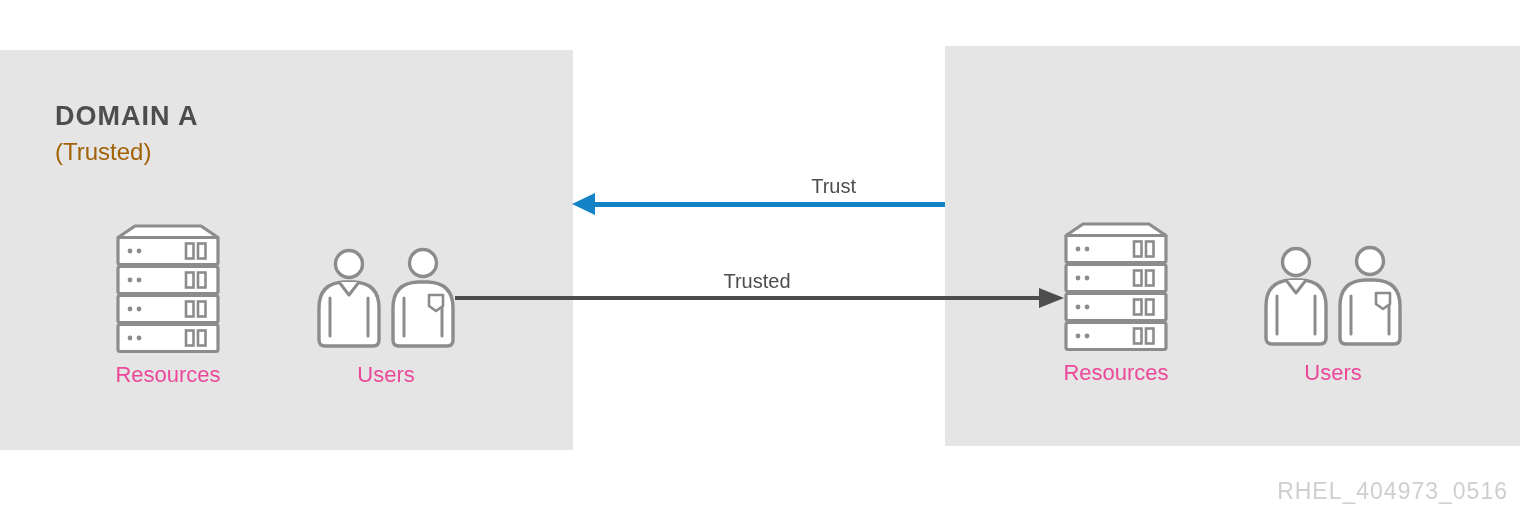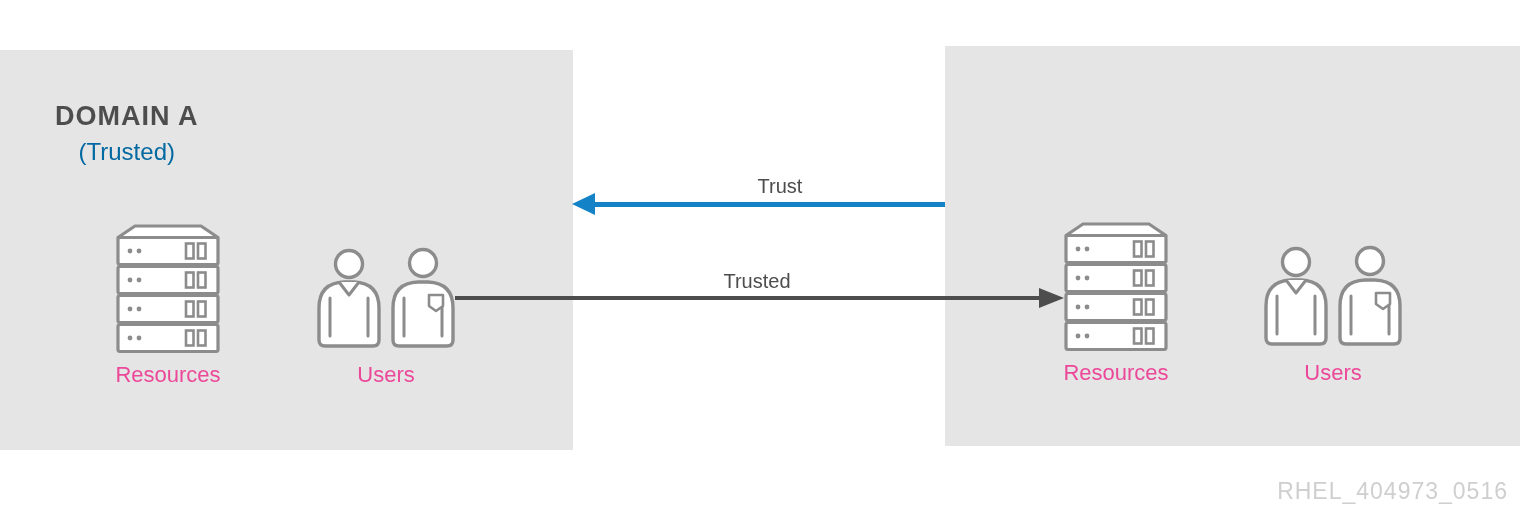--- a/index.html
+++ b/index.html
@@ -11,34 +11,34 @@
     background: #ffffff;
     overflow: hidden;
   }
   .panel {
     position: absolute;
     background: #e5e5e5;
   }
   .panel-a { left: 0; top: 50px; width: 573px; height: 400px; }
   .panel-b { left: 945px; top: 46px; width: 575px; height: 400px; }
 
-  .heading { position: absolute; text-align: center; }
+  .heading { position: absolute; }
   .heading-a { left: 55px; top: 102px; }
   .heading-b { left: 997px; top: 102px; }
   .domain-title {
     font-size: 27px;
     font-weight: bold;
     letter-spacing: 1px;
     color: #4d4d4d;
     line-height: 1.1;
   }
   .domain-subtitle {
     font-size: 24px;
     font-weight: normal;
-    color: #0369a1;
+    color: #a16207;
     margin-top: 7px;
     line-height: 1.1;
   }
 
   svg.icon { position: absolute; overflow: visible; }
   svg.icon * { vector-effect: none; }
   .icon-stroke { fill: #ffffff; stroke: #8c8c8c; }
 
   .icon-label {
     position: absolute;
@@ -75,21 +75,21 @@
     border-bottom: 10px solid transparent;
     border-left: 25px solid #4d4d4d;
   }
   .arrow-label {
     position: absolute;
     width: 200px;
     text-align: center;
     font-size: 20px;
     color: #4d4d4d;
   }
-  .trust-label { left: 680px; top: 175px; }
+  .trust-label { left: 656px; top: 175px; text-align: right; }
   .access-label { left: 657px; top: 270px; }
 
   .watermark {
     position: absolute;
     right: 12px;
     top: 478px;
     font-size: 23px;
     letter-spacing: 1px;
     color: #cfcfcf;
   }

